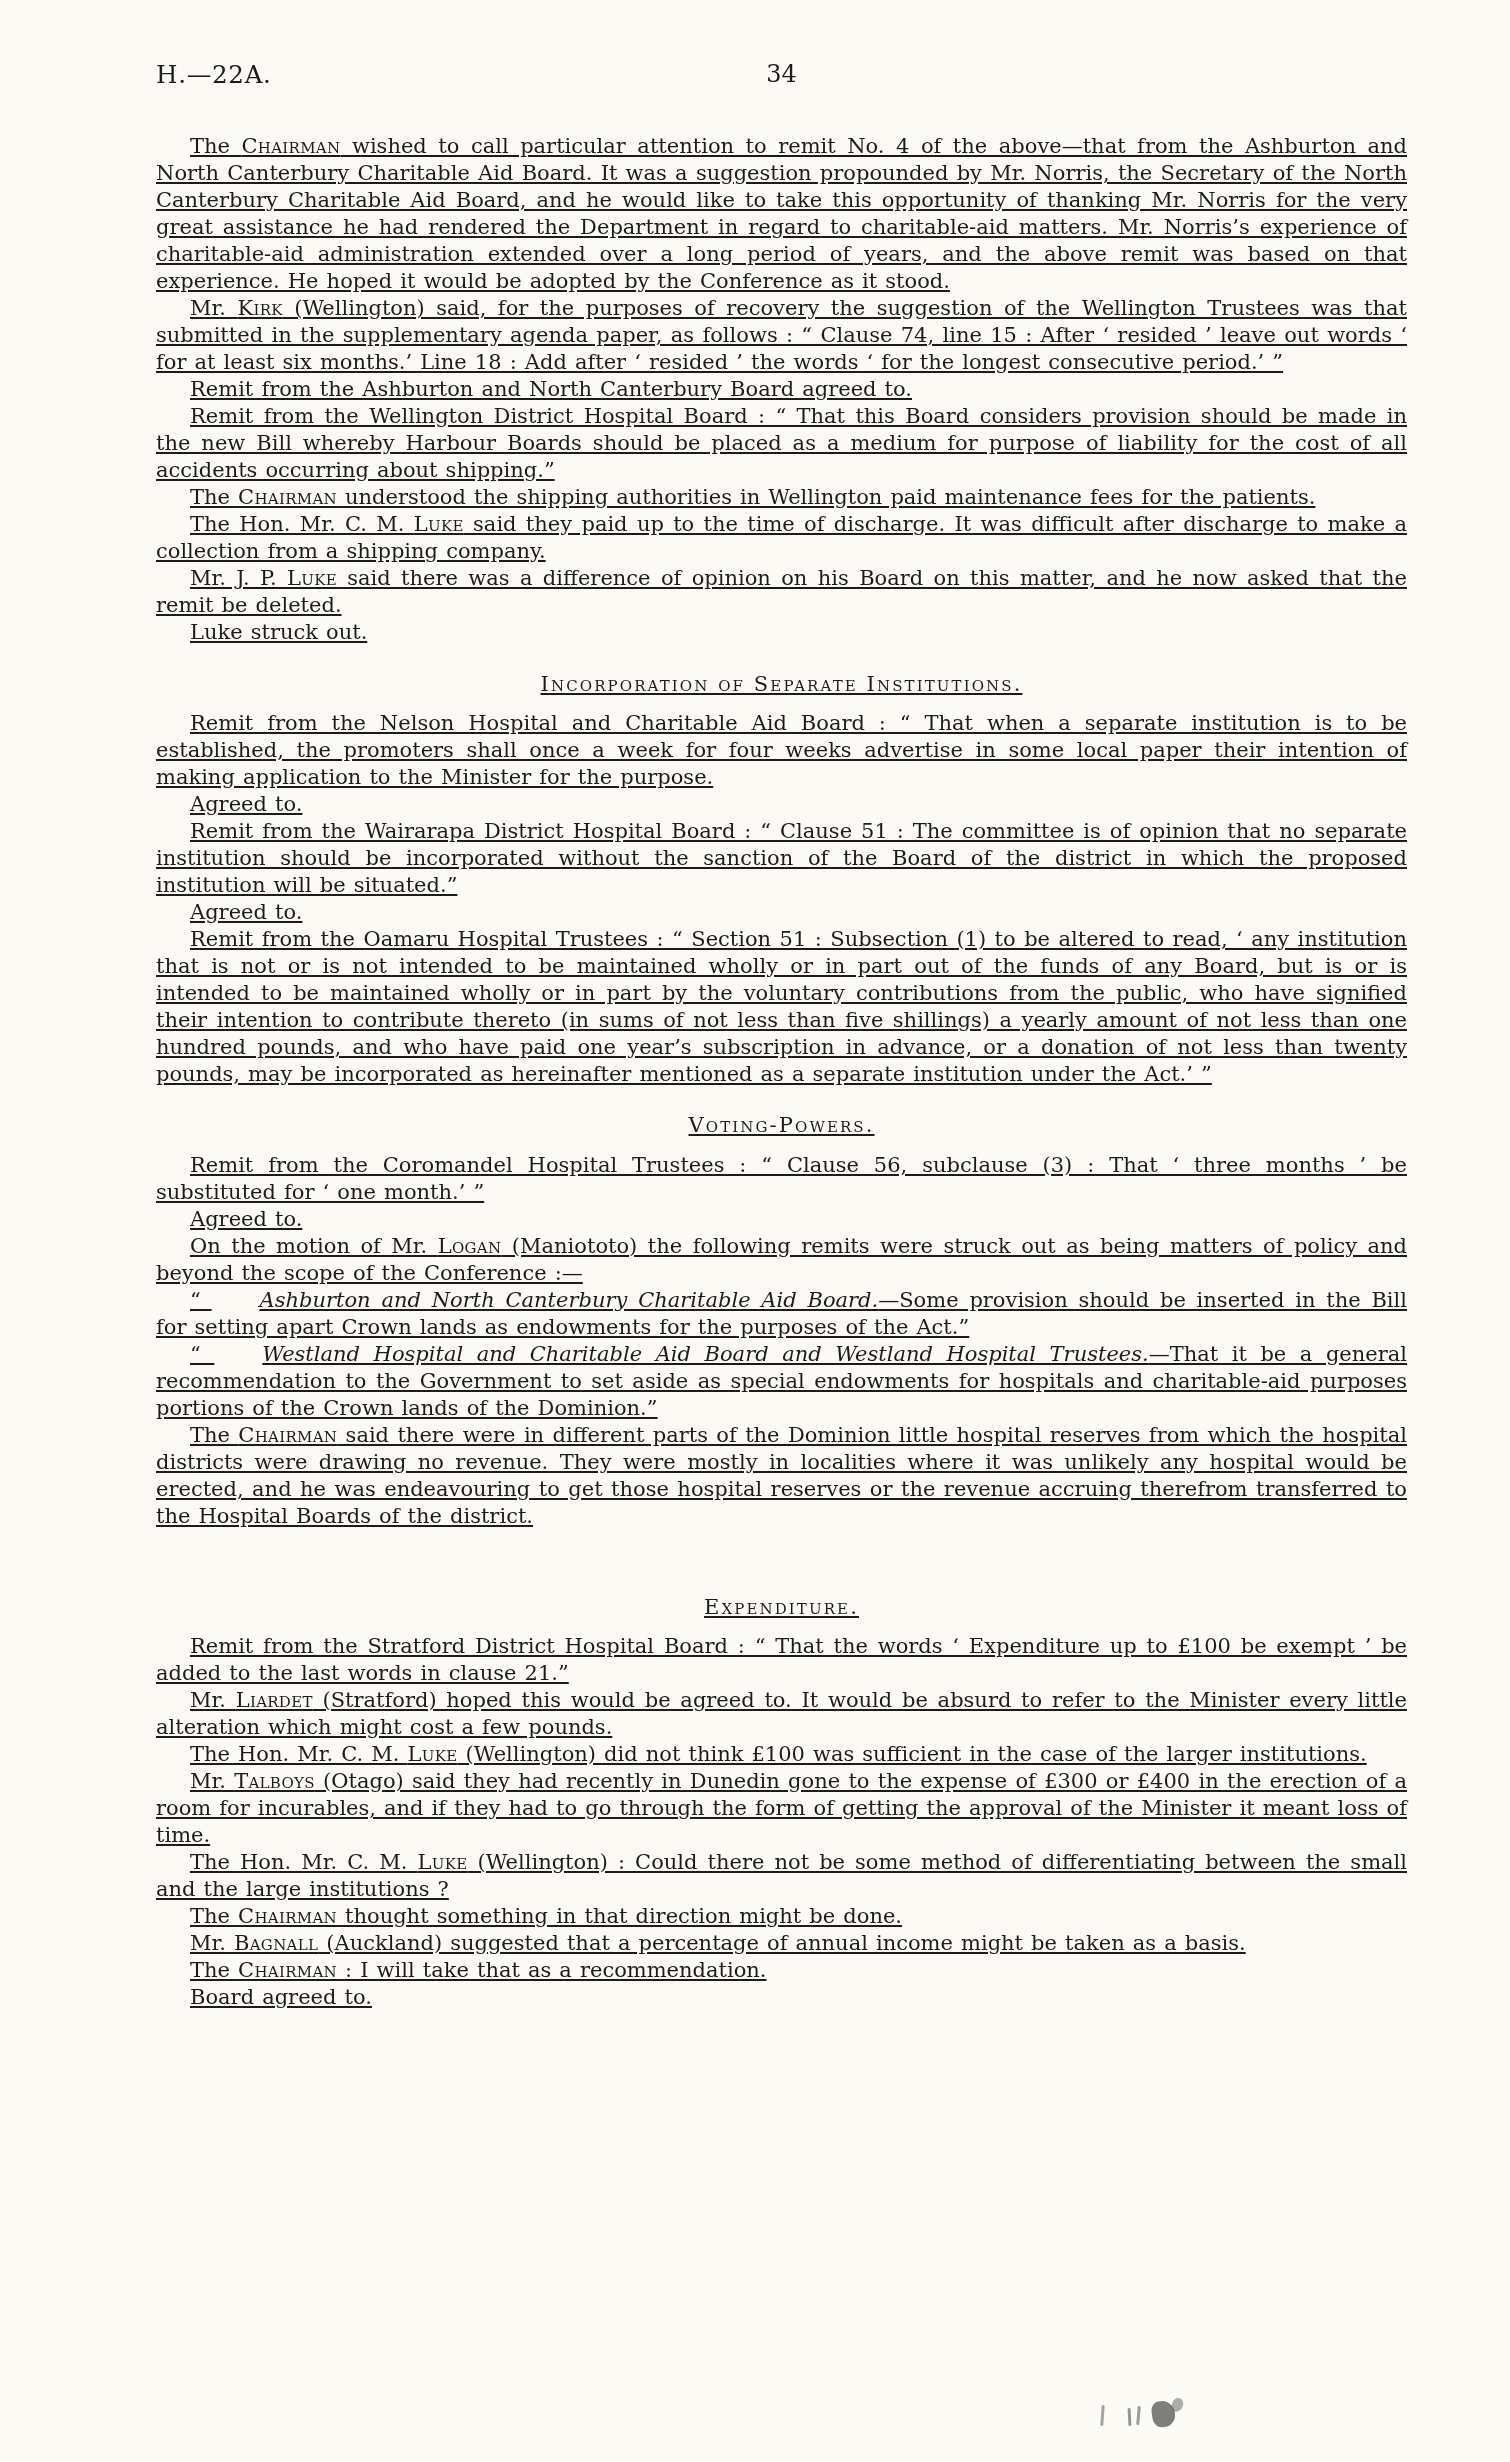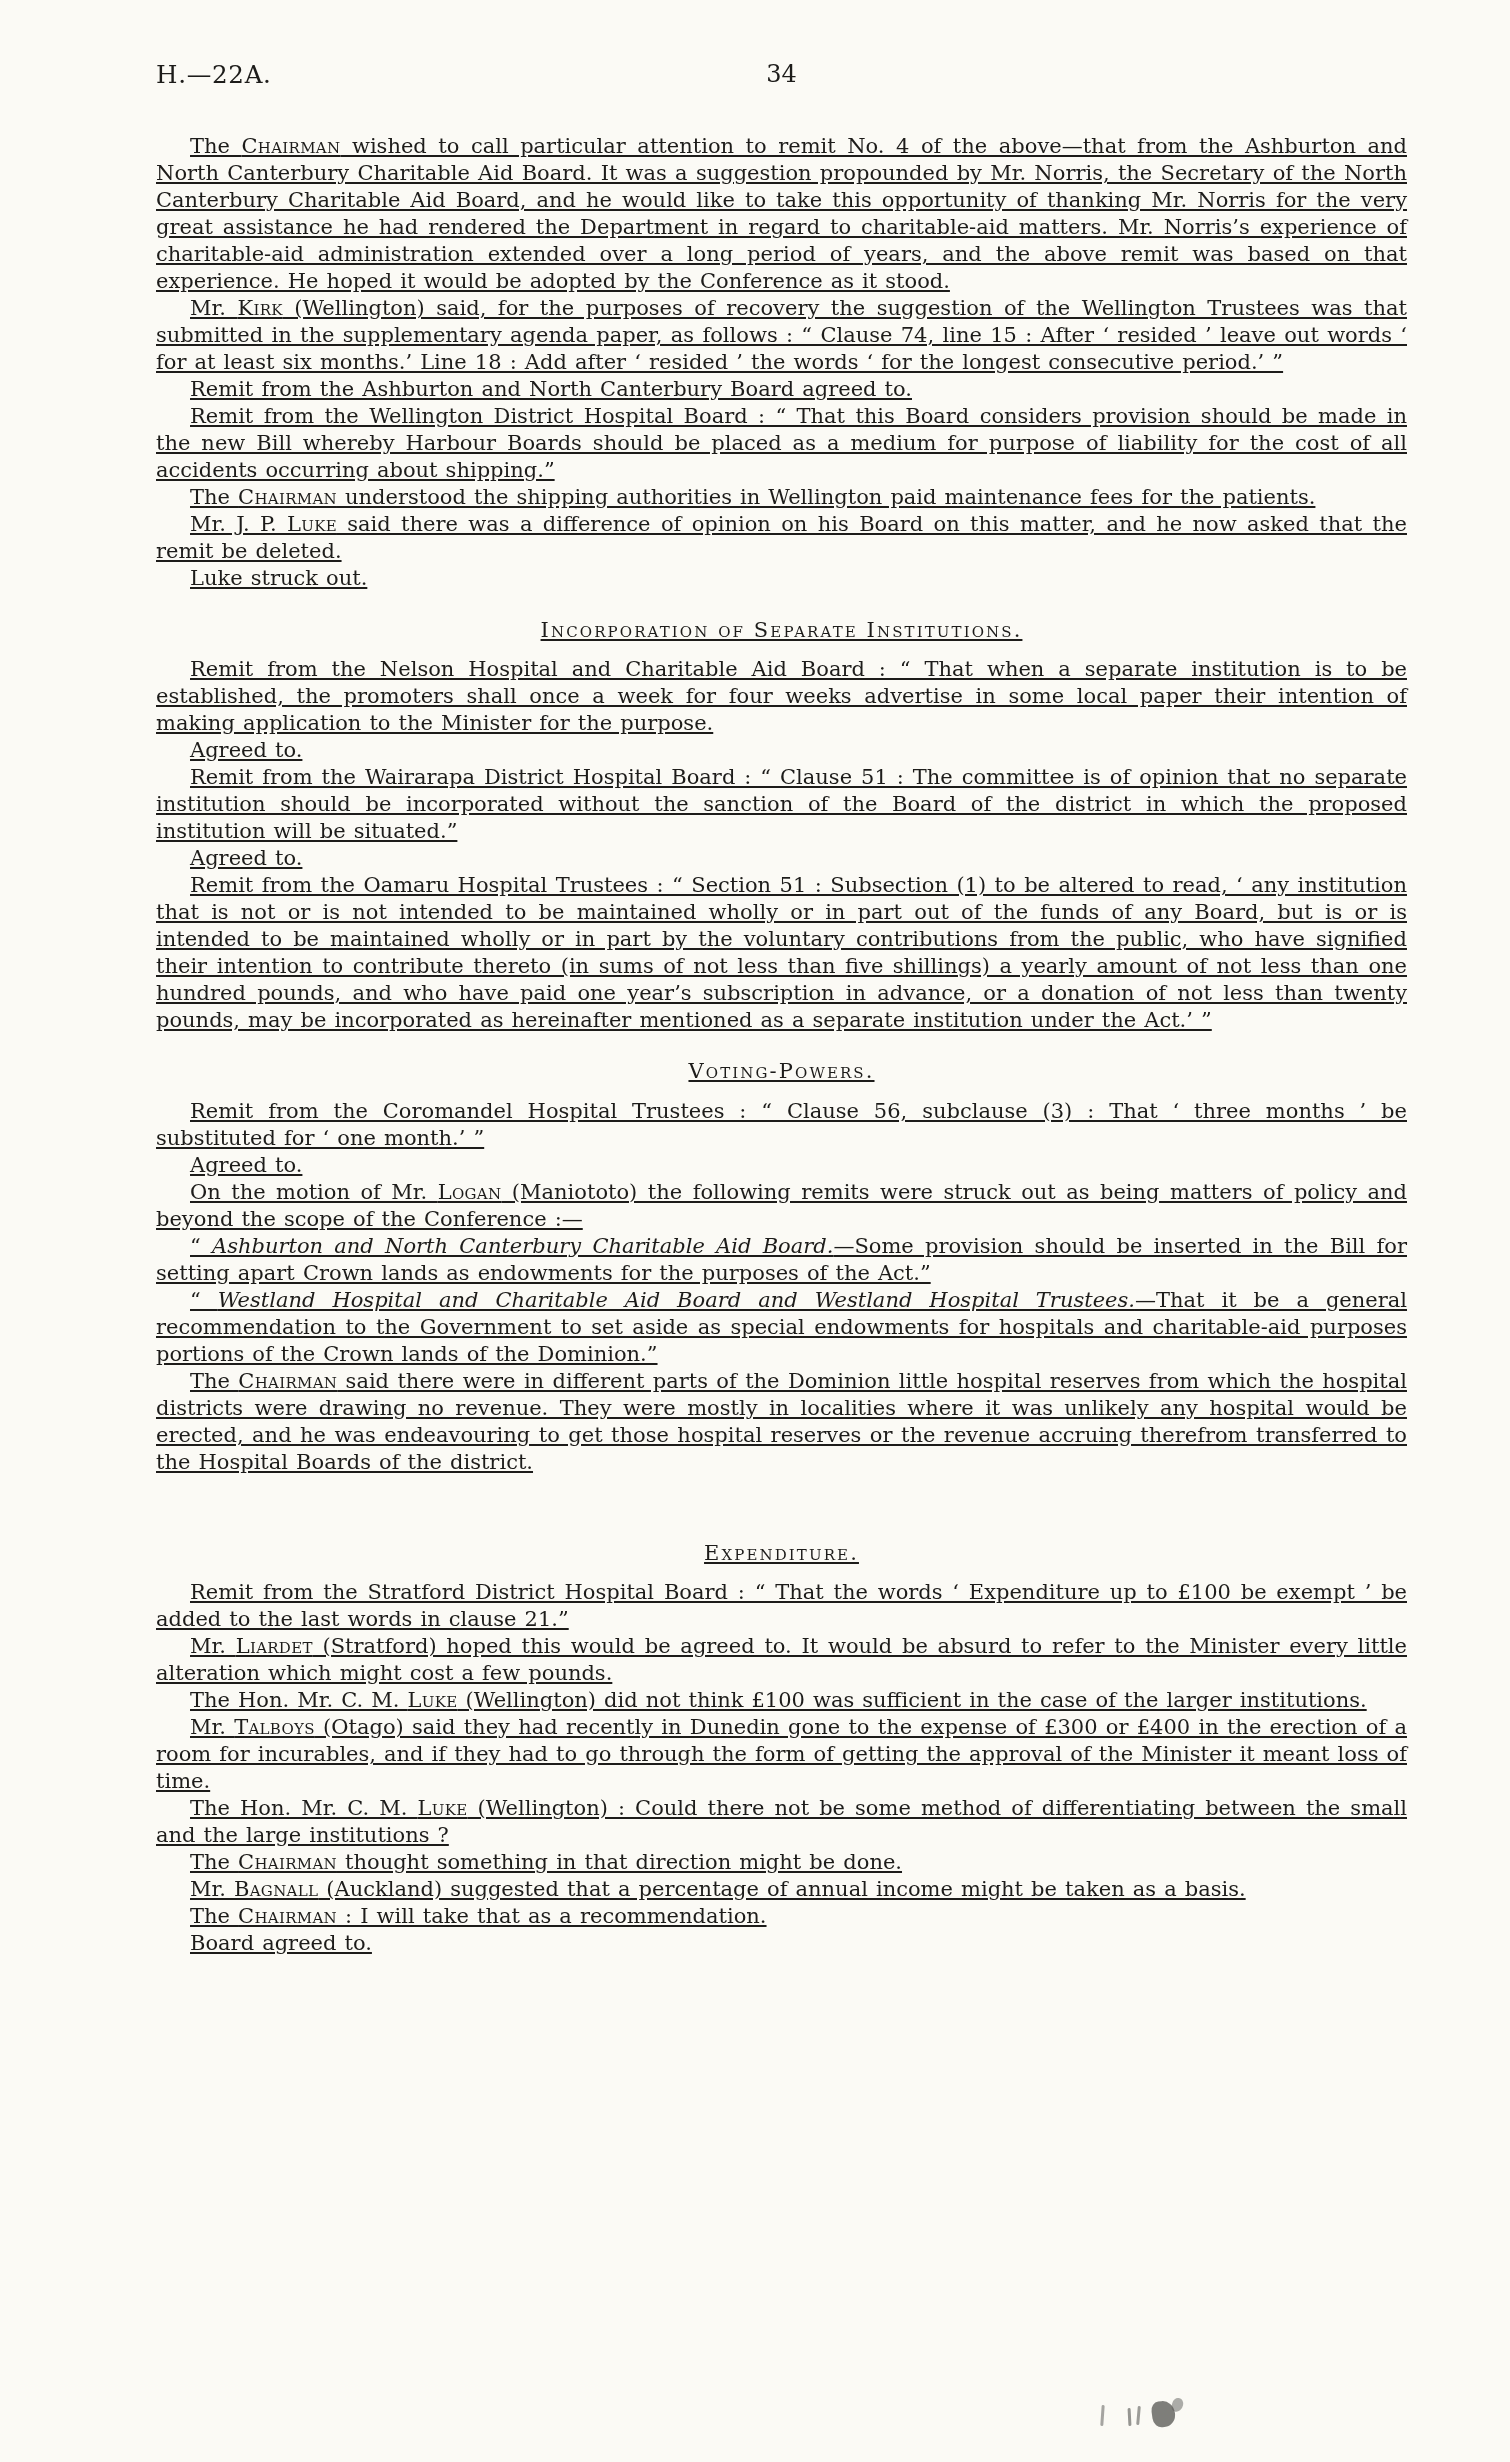--- a/index.html
+++ b/index.html
@@ -60,20 +60,21 @@
   }
   .big-gap {
     margin-top: 64px;
   }
   .sc {
     font-variant: small-caps;
     letter-spacing: 0.3px;
   }
   .it {
     font-style: italic;
+    margin-left: 48px;
   }
   .ink-smudge {
     position: absolute;
     left: 1101px;
     top: 2398px;
     width: 96px;
     height: 34px;
     opacity: 0.75;
   }
   .ink-smudge .stroke {
@@ -96,20 +97,21 @@
     <span class="doc-ref">H.—22A.</span>
     <span class="page-num">34</span>
   </div>
 
   <div class="doc-body">
       <p class="para"><span>The </span><span class="sc">Chairman</span><span> wished to call particular attention to remit No. 4 of the above—that from the Ashburton and North Canterbury Charitable Aid Board.  It was a suggestion propounded by Mr. Norris, the Secretary of the North Canterbury Charitable Aid Board, and he would like to take this opportunity of thanking Mr. Norris for the very great assistance he had rendered the Department in regard to charitable-aid matters.  Mr. Norris’s experience of charitable-aid administration extended over a long period of years, and the above remit was based on that experience.  He hoped it would be adopted by the Conference as it stood.</span></p>
       <p class="para"><span>Mr. </span><span class="sc">Kirk</span><span> (Wellington) said, for the purposes of recovery the suggestion of the Wellington Trustees was that submitted in the supplementary agenda paper, as follows :  “ Clause 74, line 15 :  After ‘ resided ’ leave out words ‘ for at least six months.’  Line 18 :  Add after ‘ resided ’ the words ‘ for the longest consecutive period.’ ”</span></p>
       <p class="para"><span>Remit from the Ashburton and North Canterbury Board agreed to.</span></p>
       <p class="para"><span>Remit from the Wellington District Hospital Board :  “ That this Board considers provision should be made in the new Bill whereby Harbour Boards should be placed as a medium for purpose of liability for the cost of all accidents occurring about shipping.”</span></p>
       <p class="para"><span>The </span><span class="sc">Chairman</span><span> understood the shipping authorities in Wellington paid maintenance fees for the patients.</span></p>
+      <p class="para"><span>The Hon. Mr. C. M. </span><span class="sc">Luke</span><span> said they paid up to the time of discharge.  It was difficult after discharge to make a collection from a shipping company.</span></p>
       <p class="para"><span>Mr. J. P. </span><span class="sc">Luke</span><span> said there was a difference of opinion on his Board on this matter, and he now asked that the remit be deleted.</span></p>
       <p class="para"><span>Luke struck out.</span></p>
       <div class="heading"><span class="sc">Incorporation of Separate Institutions.</span></div>
       <p class="para"><span>Remit from the Nelson Hospital and Charitable Aid Board :  “ That when a separate institution is to be established, the promoters shall once a week for four weeks advertise in some local paper their intention of making application to the Minister for the purpose.</span></p>
       <p class="para"><span>Agreed to.</span></p>
       <p class="para"><span>Remit from the Wairarapa District Hospital Board :  “ Clause 51 :  The committee is of opinion that no separate institution should be incorporated without the sanction of the Board of the district in which the proposed institution will be situated.”</span></p>
       <p class="para"><span>Agreed to.</span></p>
       <p class="para"><span>Remit from the Oamaru Hospital Trustees :  “ Section 51 :  Subsection (1) to be altered to read, ‘ any institution that is not or is not intended to be maintained wholly or in part out of the funds of any Board, but is or is intended to be maintained wholly or in part by the voluntary contributions from the public, who have signified their intention to contribute thereto (in sums of not less than five shillings) a yearly amount of not less than one hundred pounds, and who have paid one year’s subscription in advance, or a donation of not less than twenty pounds, may be incorporated as hereinafter mentioned as a separate institution under the Act.’ ”</span></p>
       <div class="heading"><span class="sc">Voting-Powers.</span></div>
       <p class="para"><span>Remit from the Coromandel Hospital Trustees :  “ Clause 56, subclause (3) :  That ‘ three months ’ be substituted for ‘ one month.’ ”</span></p>

